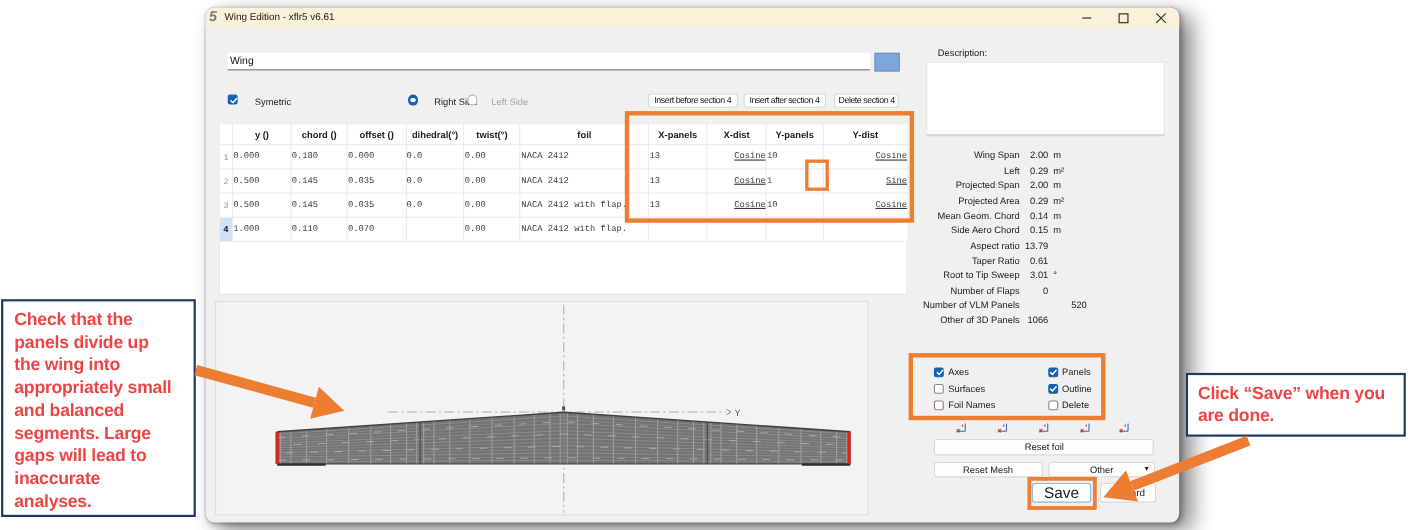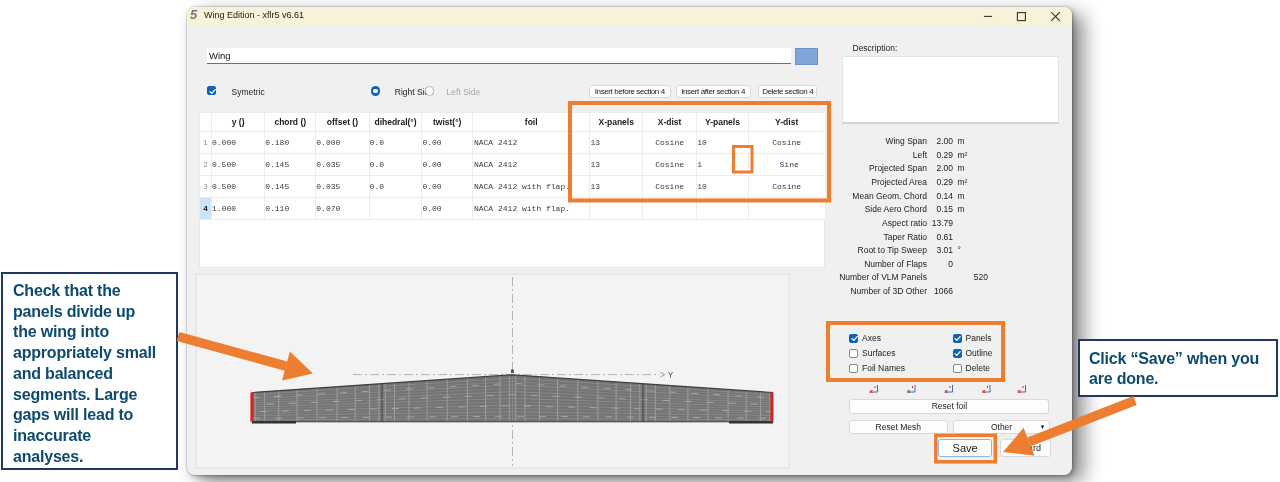--- a/index.html
+++ b/index.html
@@ -21,24 +21,24 @@
 table.grid { position:absolute; left:199px; top:112px; border-collapse:collapse; table-layout:fixed; background:#fff; }
 table.grid td { border:1px solid #ececec; overflow:hidden; white-space:nowrap; }
 table.grid tr { height:22px; }
 table.grid tr.h { height:19px; }
 table.grid tr.h td { font-size:8.5px; font-weight:bold; text-align:center; color:#1a1a1a; }
 td.rn, td.rn4 { font-size:7.5px; text-align:center; color:#8a8a8a; }
 td.rn4 { background:#cfe3f7; color:#111; font-weight:bold; font-size:8px; }
 td.num, td.foil, td.dist { font-family:"Liberation Mono",monospace; font-size:8px; color:#3a3a3a; }
 td.num { text-align:left; padding-right:1px; }
 td.foil { text-align:left; padding-left:1px; }
-td.dist { text-align:center; }
+td.dist { text-align:right;text-decoration:underline; }
 #tablebg { position:absolute; left:199px; top:112px; width:626px; height:156px; background:#fff; border:1px solid #e6e6e6; }
 #descbox { position:absolute; left:841.5px; top:55.7px; width:217px; height:68px; background:#fff; border:1px solid #e4e4e4; border-bottom:2px solid #d4d4d4; }
-.annot { position:absolute; background:#fff; border:2px solid #1f3864; color:#0c4a6e; font-weight:bold; font-size:16px; letter-spacing:-0.2px; }
+.annot { position:absolute; background:#fff; border:2px solid #1f3864; color:#ef4444; font-weight:bold; font-size:16px; letter-spacing:-0.2px; }
 svg.overlay { position:absolute; left:0; top:0; }
 </style></head>
 <body>
 <div id="win"></div>
 <div id="titlebar"></div>
 <div id="icon5">5</div>
 <div id="title">Wing Edition - xflr5 v6.61</div>
 <svg class="overlay" width="1280" height="482" style="z-index:1;">
   <line x1="983.9" y1="16.4" x2="992.1" y2="16.4" stroke="#333" stroke-width="1.1"></line>
   <rect x="1017.4" y="12.6" width="8" height="8" fill="none" stroke="#333" stroke-width="1.1"></rect>
@@ -171,21 +171,21 @@
 <div class="st" style="left:867px;top:217.9px;width:86px;">13.79</div>
 <div class="st" style="left:727px;top:231.5px;width:200px;">Taper Ratio</div>
 <div class="st" style="left:867px;top:231.5px;width:86px;">0.61</div>
 <div class="st" style="left:727px;top:245.1px;width:200px;">Root to Tip Sweep</div>
 <div class="st" style="left:867px;top:245.1px;width:86px;">3.01</div>
 <div class="st" style="left:957.5px;top:245.1px;width:30px;text-align:left;">°</div>
 <div class="st" style="left:727px;top:258.8px;width:200px;">Number of Flaps</div>
 <div class="st" style="left:867px;top:258.8px;width:86px;">0</div>
 <div class="st" style="left:727px;top:272.4px;width:200px;">Number of VLM Panels</div>
 <div class="st" style="left:867px;top:272.4px;width:86px;margin-left:35px;">520</div>
-<div class="st" style="left:727px;top:286.0px;width:200px;">Number of 3D Other</div>
+<div class="st" style="left:727px;top:286.0px;width:200px;">Other of 3D Panels</div>
 <div class="st" style="left:867px;top:286.0px;width:86px;">1066</div>
 <div class="cb on" style="left:849.3px;top:333.5px;">
     <svg width="9" height="9" viewBox="0 0 9 9">
       <path d="M2 4.6 L3.8 6.4 L7.1 2.6" stroke="#fff" stroke-width="1.3" fill="none" stroke-linecap="round" stroke-linejoin="round"></path>
     </svg>
   </div>
 <div class="cblab" style="left:862px;top:332.5px;">Axes</div>
 <div class="cb on" style="left:952.9px;top:333.5px;">
     <svg width="9" height="9" viewBox="0 0 9 9">
       <path d="M2 4.6 L3.8 6.4 L7.1 2.6" stroke="#fff" stroke-width="1.3" fill="none" stroke-linecap="round" stroke-linejoin="round"></path>
@@ -201,21 +201,21 @@
   </div>
 <div class="cblab" style="left:965.5px;top:347.5px;">Outline</div>
 <div class="cb" style="left:849.3px;top:363.5px;"></div>
 <div class="cblab" style="left:862px;top:362.5px;">Foil Names</div>
 <div class="cb" style="left:952.9px;top:363.5px;"></div>
 <div class="cblab" style="left:965.5px;top:362.5px;">Delete</div>
 
 <div class="btn" style="left:849.4px;top:399px;width:200px;height:14.5px;line-height:13px;font-size:8.5px;letter-spacing:0;">Reset foil</div>
 <div class="btn" style="left:849px;top:420px;width:98.5px;height:14px;line-height:12.5px;font-size:8.5px;letter-spacing:0;">Reset Mesh</div>
 <div class="btn" style="left:952.8px;top:420px;width:97.5px;height:14px;line-height:12.5px;font-size:8.5px;letter-spacing:0;">Other<span style="position:absolute;right:5px;top:0;font-size:7px;">▾</span></div>
-<div class="btn" style="left:938.3px;top:439.2px;width:53.6px;height:17.5px;line-height:16px;font-size:11px;letter-spacing:0;border:1px solid #8ab6e8;">Save</div>
+<div class="btn" style="left:938.3px;top:439.2px;width:53.6px;height:17.5px;line-height:16px;font-size:14px;letter-spacing:0;border:1px solid #8ab6e8;">Save</div>
 <div class="btn" style="left:1000.1px;top:439.2px;width:51.1px;height:17.5px;line-height:16px;font-size:9px;letter-spacing:0;">Discard</div>
 
 <svg class="overlay" width="1280" height="482" style="z-index:3;">
   <rect x="196" y="274" width="593" height="194" fill="#f3f3f3" stroke="#dedede" stroke-width="1"></rect>
   <line x1="512.5" y1="277" x2="512.5" y2="466" stroke="#ababab" stroke-width="0.9" stroke-dasharray="9 3 2 3"></line>
   <line x1="353" y1="374.6" x2="660" y2="374.6" stroke="#ababab" stroke-width="0.9" stroke-dasharray="9 3 2 3"></line>
   <path d="M660.5 372.2 L664.5 374.6 L660.5 377" fill="none" stroke="#777" stroke-width="0.8"></path>
   <text x="668" y="377.8" font-family="Liberation Mono,monospace" font-size="8.5" fill="#555">Y</text>
   <polygon points="252,392.5 512.5,374.8 773,392.5 773,421.8 252,421.8" fill="#737373"></polygon>
 <polyline points="252,394.6 512.5,378.2 773,394.6" fill="none" stroke="#9c9c9c" stroke-width="0.55"></polyline>

